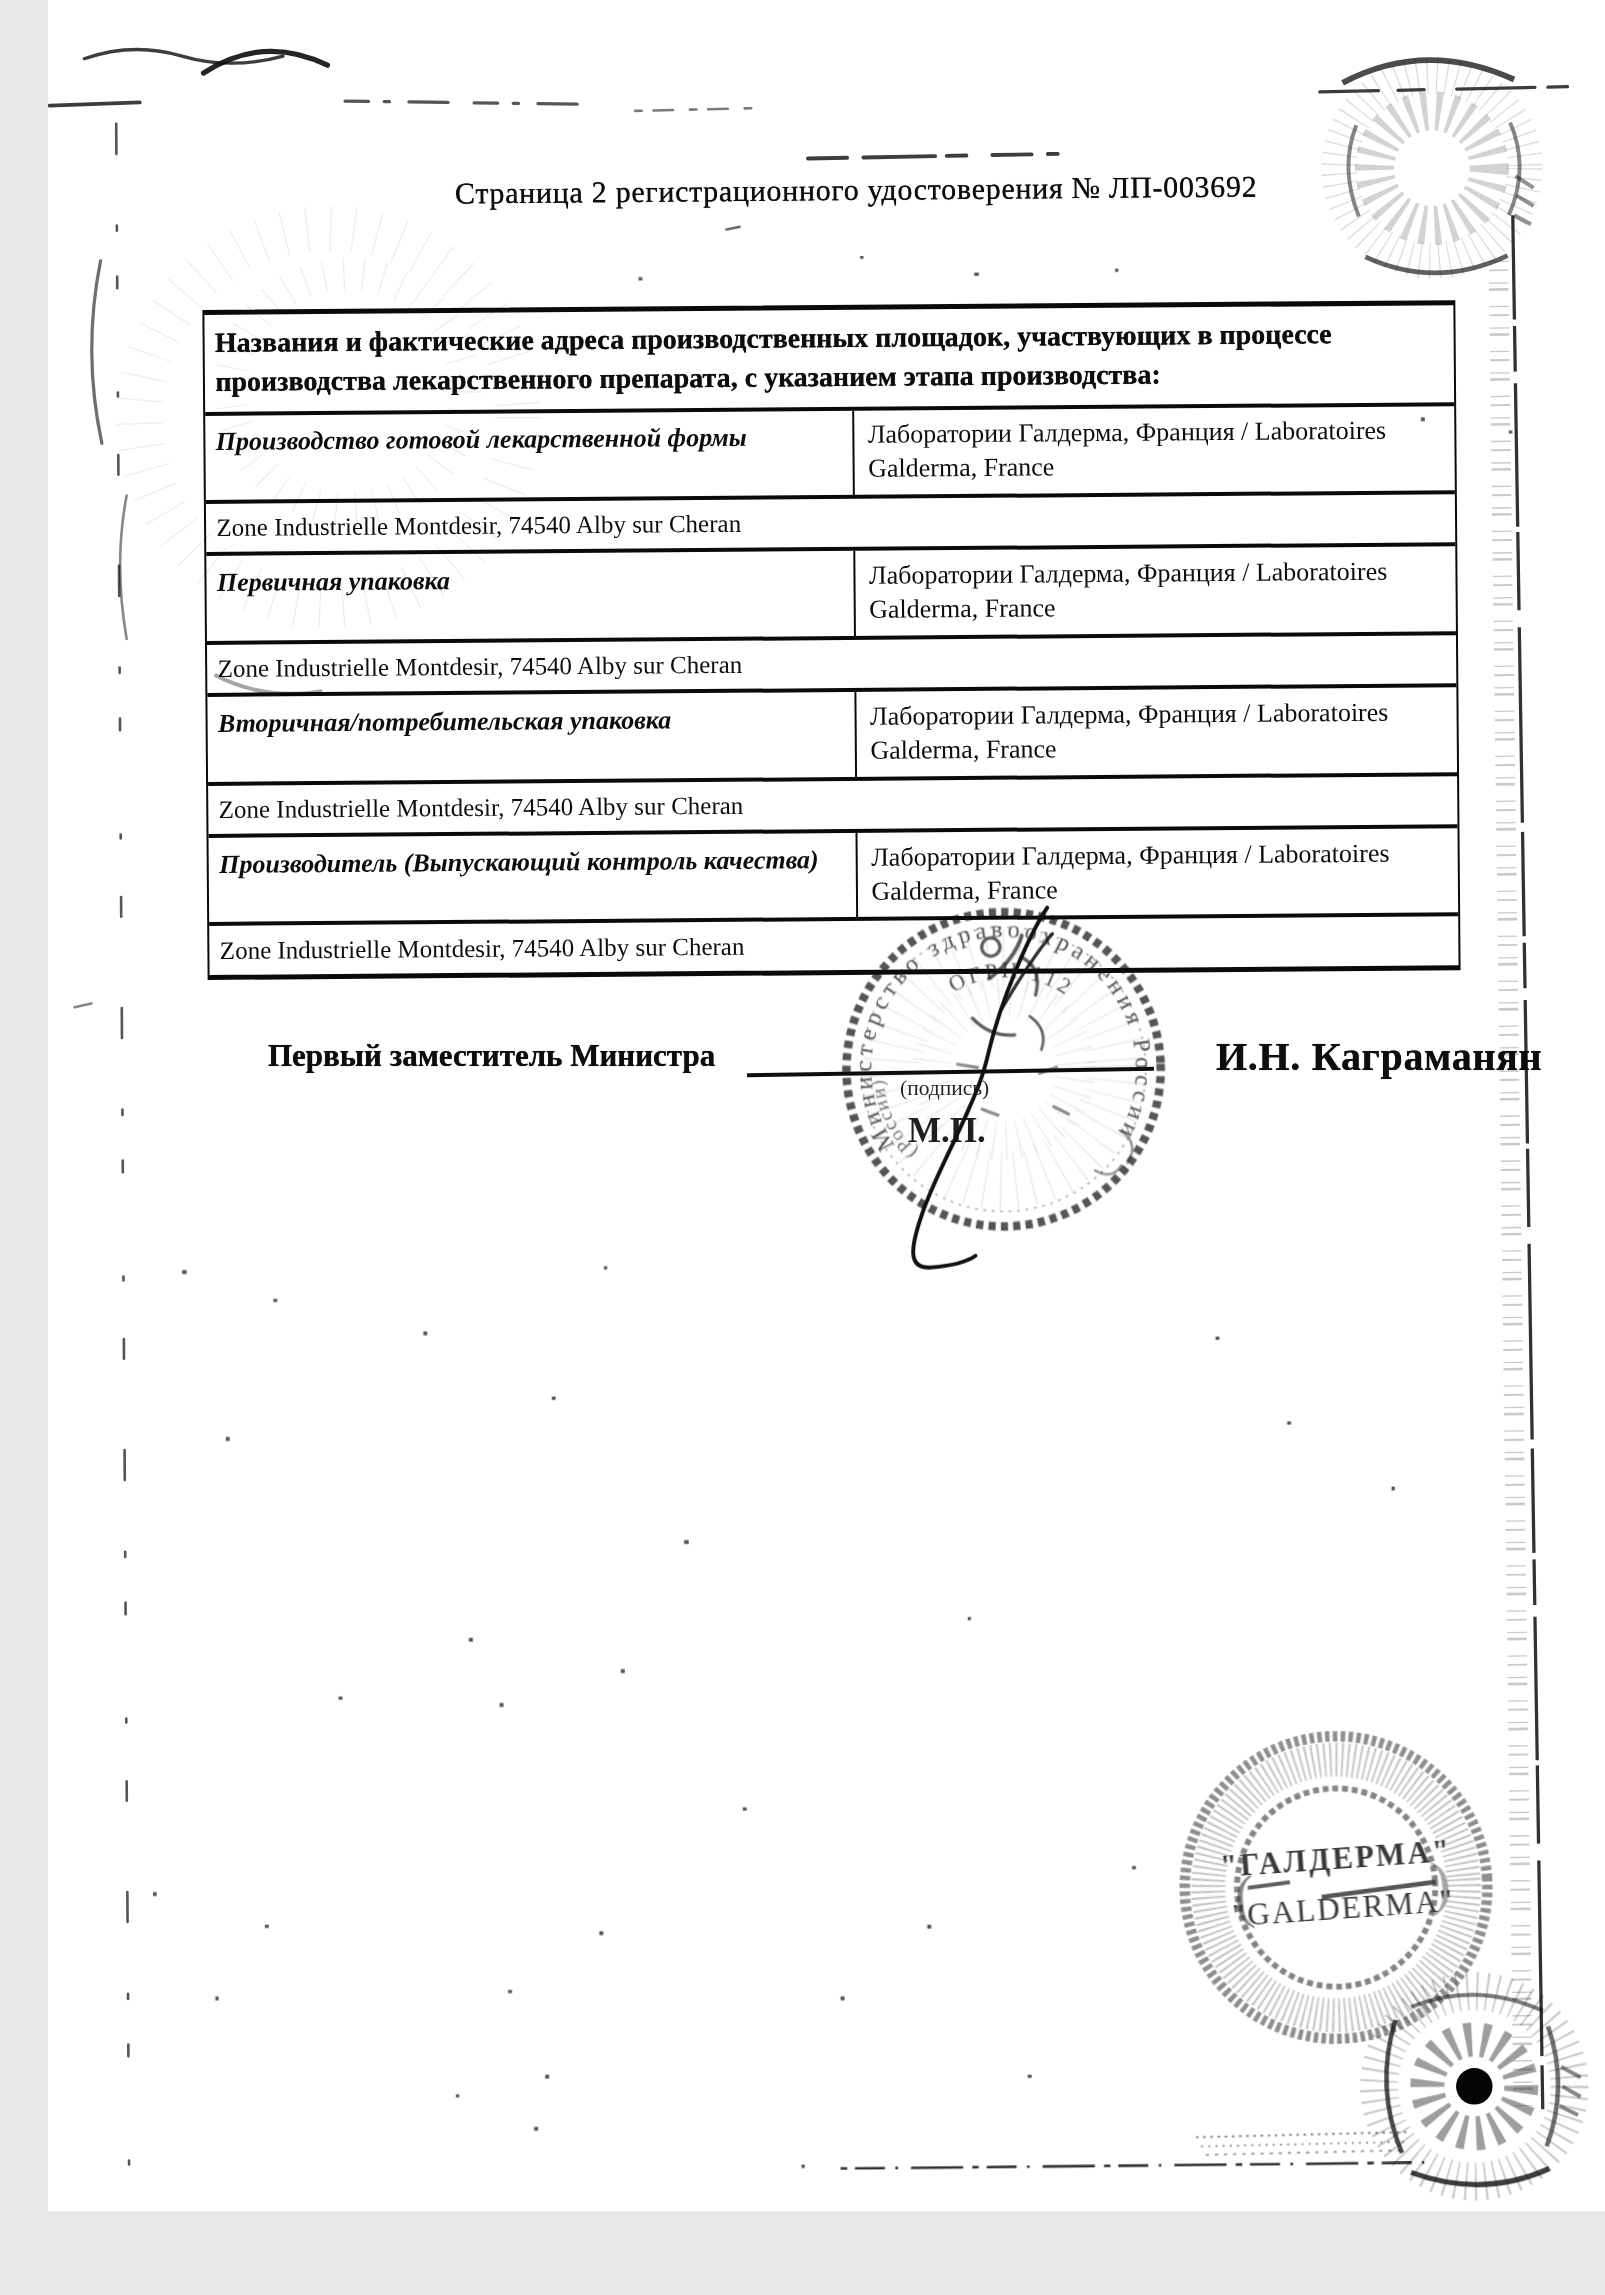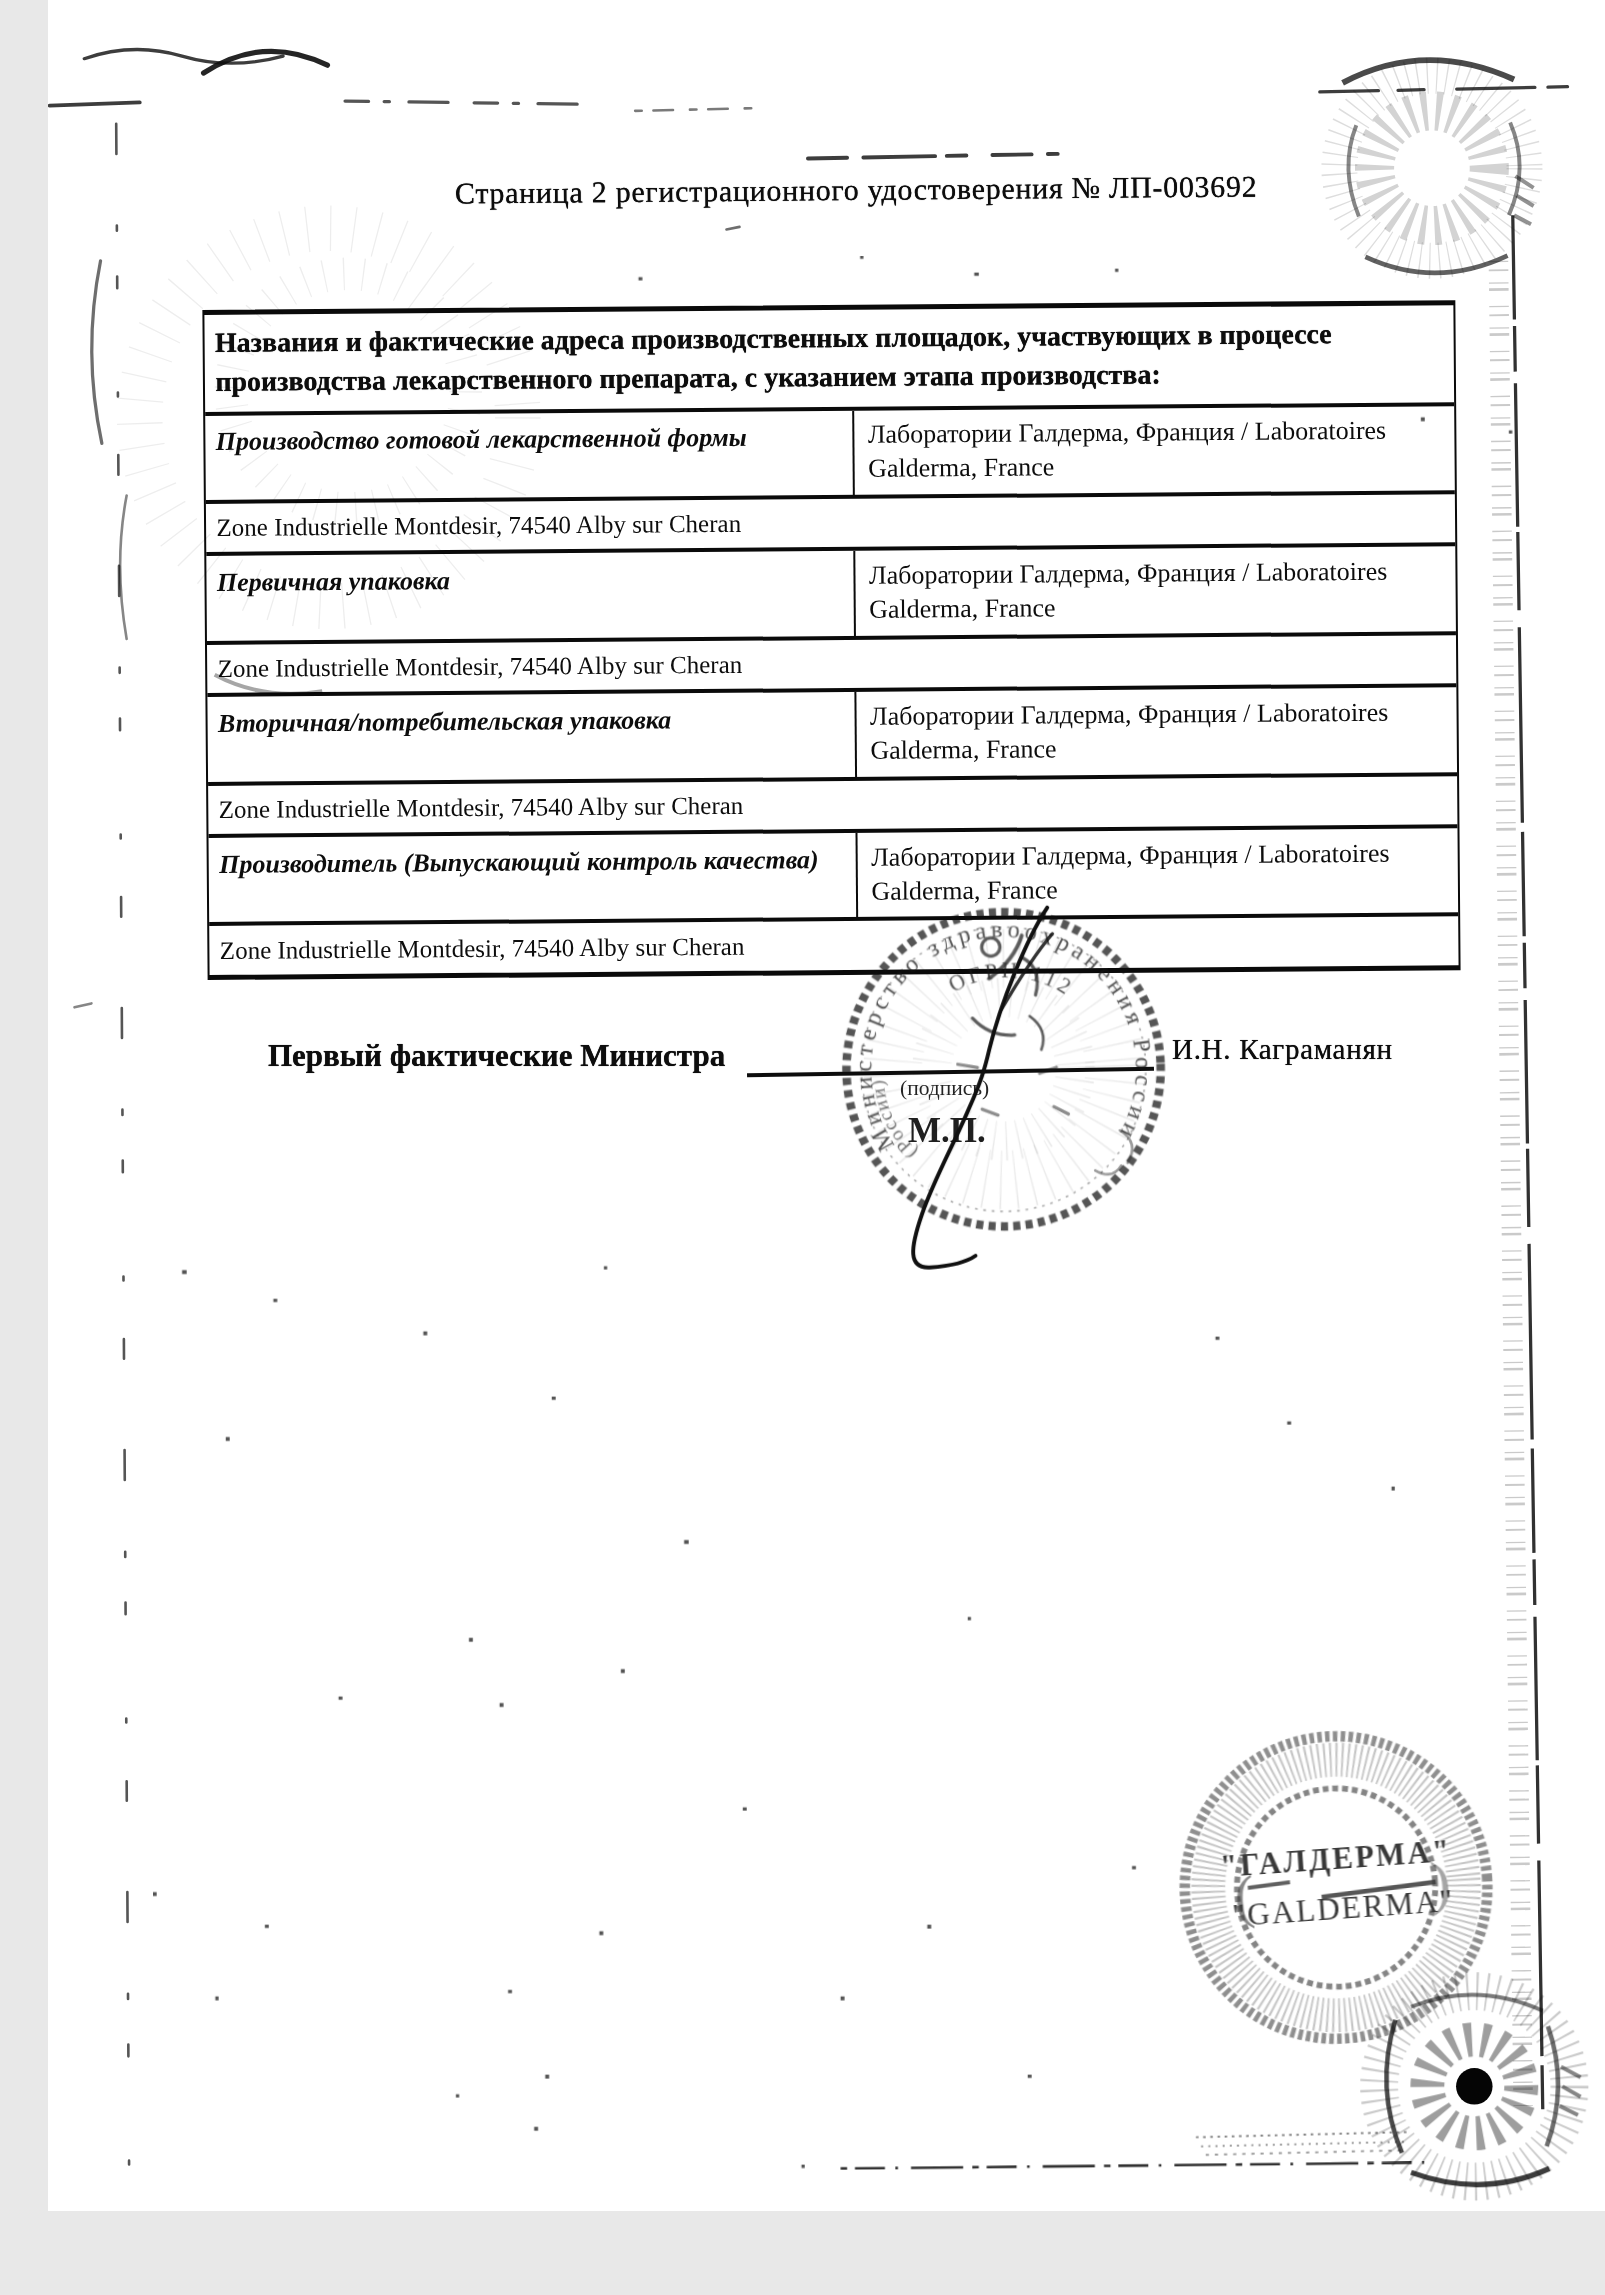--- a/index.html
+++ b/index.html
@@ -35,21 +35,21 @@
   }
   .rowa {
     border-top:4.6px solid #0a0a0a; font-size:25px;
     padding:10.4px 6.5px 9px 10.4px; min-height:29px;
   }
   
   .sig-pos { position:absolute; left:220px; top:1038px; font-size:31px; font-weight:bold; white-space:nowrap; text-shadow:0 0 0.7px #000; }
   .sig-line { position:absolute; left:699px; top:1070px; width:407px; height:3.9px; background:#0d0d0d; transform:rotate(-0.9deg); }
   .sig-cap { position:absolute; left:852px; top:1076px; font-size:21.5px; white-space:nowrap; opacity:.9; }
   .sig-mp  { position:absolute; left:860px; top:1111px; font-size:35px; font-weight:600; white-space:nowrap; opacity:.92; }
-  .sig-name{ position:absolute; left:1124px; top:1033px; font-size:29px; font-weight:normal; white-space:nowrap; letter-spacing:0.7px; text-shadow:0 0 0.7px #000; }
+  .sig-name{ position:absolute; left:1168px; top:1033px; font-size:40px; font-weight:bold; white-space:nowrap; letter-spacing:0.7px; text-shadow:0 0 0.7px #000; }
   
   svg.overlay { position:absolute; left:0; top:0; pointer-events:none; }
   .stamp-text { font-family:"Liberation Serif", serif; }
 </style>
 </head>
 <body>
 
 <div class="page">
 
   <div class="hdr">Страница  2 регистрационного удостоверения № ЛП-003692</div>
@@ -75,21 +75,21 @@
     </div>
     <div class="rowa">Zone Industrielle Montdesir, 74540 Alby sur Cheran</div>
 
     <div class="row2">
       <div class="cell-l">Производитель (Выпускающий контроль качества)</div>
       <div class="cell-r">Лаборатории Галдерма, Франция / Laboratoires Galderma, France</div>
     </div>
     <div class="rowa">Zone Industrielle Montdesir, 74540 Alby sur Cheran</div>
   </div>
 
-  <div class="sig-pos">Первый фактические Министра</div>
+  <div class="sig-pos">Первый заместитель Министра</div>
   <div class="sig-line"></div>
   <div class="sig-cap">(подпись)</div>
   <div class="sig-mp">М.П.</div>
   <div class="sig-name">И.Н. Каграманян</div>
 
   <svg class="overlay" width="1606" height="2295" viewBox="0 0 2462 3520">
 
     <g stroke="#0d0d0d" fill="none" stroke-linecap="round">
       <path d="M 55 90 Q 130 64 205 86 T 360 86" stroke-width="5" opacity=".8"></path>
       <path d="M 238 112 Q 330 52 428 100" stroke-width="8" opacity=".9"></path>

